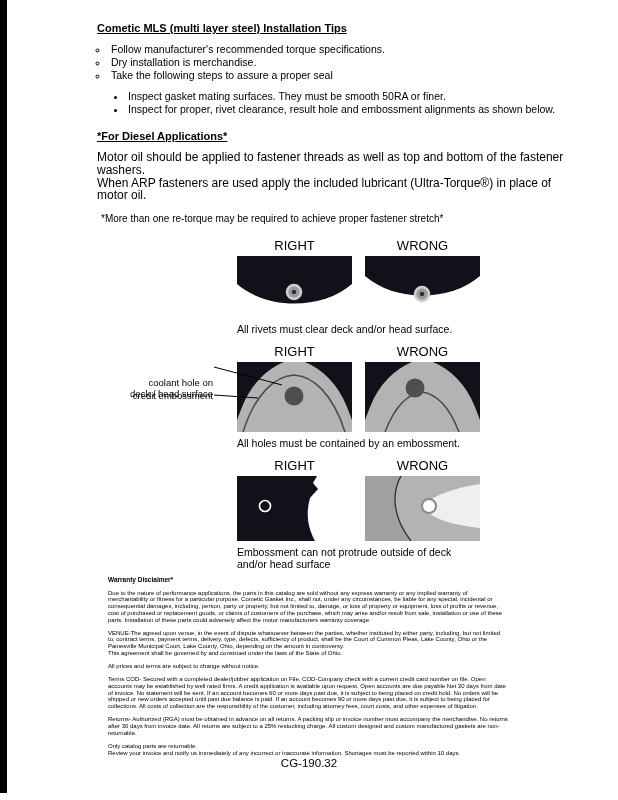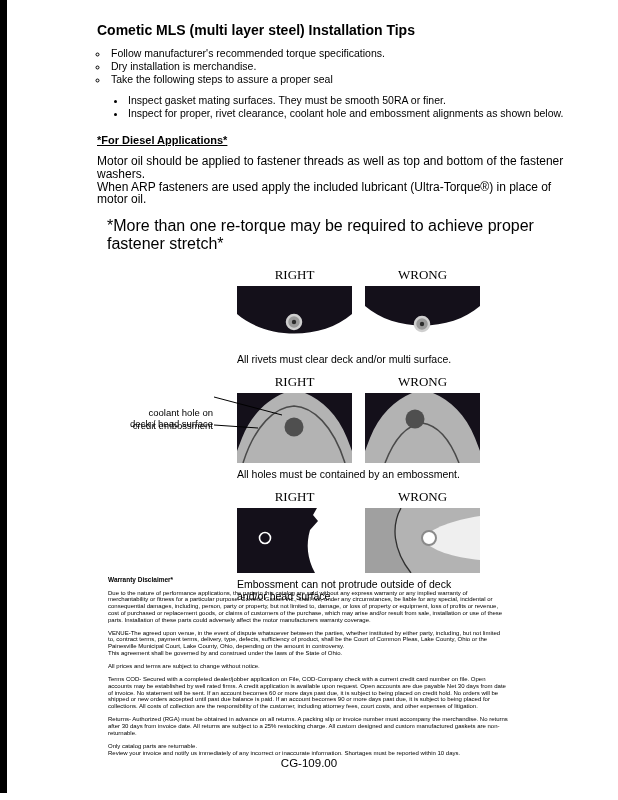--- a/index.html
+++ b/index.html
@@ -3,32 +3,32 @@
 <meta charset="utf-8">
 <style>
   html,body { margin:0; padding:0; background:#e8e8e8; }
   .page {
     position:relative; width:618px; height:800px; background:#ffffff;
     font-family:"Liberation Sans", sans-serif; color:#000; overflow:hidden;
     margin:0 auto;
   }
   .edge-bar { position:absolute; left:0; top:0; width:7px; height:793px; background:#000; }
   .content { position:absolute; left:97px; top:22px; width:478px; }
-  .title { font-size:14px; font-weight:bold; margin:0 0 9px 0; }
+  .title { font-size:11px; font-weight:bold; text-decoration:underline; margin:0 0 9px 0; }
   ul.tips { list-style-type:circle; margin:0 0 8px 12px; padding:0; font-size:10.5px; line-height:13px; }
   ul.tips li { padding-left:2px; }
   ul.subtips { list-style-type:disc; margin:0 0 0 30px; padding:0; font-size:10.5px; line-height:12.5px; }
   ul.subtips li { padding-left:1px; }
   .diesel-heading { font-size:11px; font-weight:bold; margin:15px 0 9px 0;text-decoration:underline; }
   .para { font-size:12px; line-height:12.8px; margin:0 0 11px 0; white-space:pre-line; }
-  .note { font-size:16px; margin:2px 0 14px 10px; }
+  .note { font-size:10px; margin:2px 0 14px 4px; }
   .diagrams { position:relative; margin-left:140px; width:250px; }
   .diag-row { position:relative; margin-bottom:9px; }
   .diag-imgs { display:flex; gap:13px; }
-  .diag-col { width:115px;font-family:Liberation Serif, serif; }
+  .diag-col { width:115px; }
   .diag-label { text-align:center; font-size:13px; margin-bottom:3px; }
   svg.diag { display:block; width:115px; }
   .diag-caption { font-size:10.5px; margin-top:5px; white-space:pre-line; }
   .anno { position:absolute; text-align:right; font-size:9.5px; line-height:10.5px; white-space:pre-line; }
   .anno-coolant { left:-112px; top:34px; width:88px; }
   .anno-emboss  { left:-120px; top:47px; width:96px; }
   .anno-arrows { position:absolute; left:-25px; top:15px; width:90px; height:55px; pointer-events:none; }
   .legal { position:absolute; left:108px; top:577px; width:400px; font-size:6px; line-height:6.7px; }
   .legal-heading { font-weight:bold; font-size:6.5px; margin:0 0 6px 0; }
   .legal p { margin:0 0 6.5px 0; white-space:pre-line; }
@@ -43,21 +43,21 @@
   <div class="content">
     <h1 class="title">Cometic MLS (multi layer steel) Installation Tips</h1>
 
     <ul class="tips">
       <li>Follow manufacturer's recommended torque specifications.</li>
       <li>Dry installation is merchandise.</li>
       <li>Take the following steps to assure a proper seal</li>
     </ul>
     <ul class="subtips">
       <li>Inspect gasket mating surfaces.  They must be smooth 50RA or finer.</li>
-      <li>Inspect for proper, rivet clearance, coolant hole and embossment alignments as shown below.</li>
+      <li>Inspect for proper, rivet clearance, result hole and embossment alignments as shown below.</li>
     </ul>
 
     <div class="diesel-heading">*For Diesel Applications*</div>
     <p class="para">Motor oil should be applied to fastener threads as well as top and bottom of the fastener washers.
 When ARP fasteners are used apply the included lubricant (Ultra-Torque®) in place of motor oil.</p>
     <p class="note">*More than one re-torque may be required to achieve proper fastener stretch*</p>
 
     <div class="diagrams">
 
       <div class="diag-row">
@@ -74,21 +74,21 @@
           <div class="diag-col">
             <div class="diag-label">WRONG</div>
             <svg class="diag" viewBox="0 0 115 62">
               <rect width="115" height="62" fill="#14101a"></rect>
               <path d="M0,20 C30,46 85,46 115,20 L115,62 L0,62 Z" fill="#ffffff"></path>
               <circle cx="57" cy="38" r="7" fill="#9a9a9a" stroke="#cfcfcf" stroke-width="2.5"></circle>
               <circle cx="57" cy="38" r="2.2" fill="#2b2b2b"></circle>
             </svg>
           </div>
         </div>
-        <div class="diag-caption">All rivets must clear deck and/or multi surface.</div>
+        <div class="diag-caption">All rivets must clear deck and/or head surface.</div>
       </div>
 
       <div class="diag-row">
         <div class="anno anno-coolant">coolant hole on
 deck / head surface</div>
         <div class="anno anno-emboss">credit embossment</div>
         <svg class="anno-arrows" viewBox="0 0 90 55">
           <line x1="2" y1="8" x2="70" y2="26" stroke="#000" stroke-width="1"></line>
           <line x1="2" y1="36" x2="46" y2="39" stroke="#000" stroke-width="1"></line>
         </svg>
@@ -150,14 +150,14 @@
     <p>Due to the nature of performance applications, the parts in this catalog are sold without any express warranty or any implied warranty of merchantability or fitness for a particular purpose.  Cometic Gasket Inc., shall not, under any circumstances, be liable for any special, incidental or consequential damages, including, person, party or property, but not limited to, damage, or loss of property or equipment, loss of profits or revenue, cost of purchased or replacement goods, or claims of customers of the purchase, which may arise and/or result from sale, installation or use of these parts.  Installation of these parts could adversely affect the motor manufacturers warranty coverage.</p>
     <p>VENUE-The agreed upon venue, in the event of dispute whatsoever between the parties, whether instituted by either party, including, but not limited to, contract terms, payment terms, delivery, type, defects, sufficiency of product, shall be the Court of Common Pleas, Lake County, Ohio or the Painesville Municipal Court, Lake County, Ohio, depending on the amount in controversy.
 This agreement shall be governed by and construed under the laws of the State of Ohio.</p>
     <p>All prices and terms are subject to change without notice.</p>
     <p>Terms COD- Secured with a completed dealer/jobber application on File, COD-Company check with a current credit card number on file.  Open accounts may be established by well rated firms.  A credit application is available upon request.  Open accounts are due payable Net 30 days from date of invoice.  No statement will be sent.  If an account becomes 60 or more days past due, it is subject to being placed on credit hold.  No orders will be shipped or new orders accepted until past due balance is paid.  If an account becomes 90 or more days past due, it is subject to being placed for collections.  All costs of collection are the responsibility of the customer, including attorney fees, court costs, and other expenses of litigation.</p>
     <p>Returns- Authorized (RGA) must be obtained in advance on all returns.  A packing slip or invoice number must accompany the merchandise.  No returns after 30 days from invoice date.  All returns are subject to a 25% restocking charge.  All custom designed and custom manufactured gaskets are non-returnable.</p>
     <p>Only catalog parts are returnable.
 Review your invoice and notify us immediately of any incorrect or inaccurate information.  Shortages must be reported within 10 days.</p>
   </div>
 
-  <div class="footer">CG-109.00</div>
+  <div class="footer">CG-190.32</div>
 </div>
 
 </body></html>

